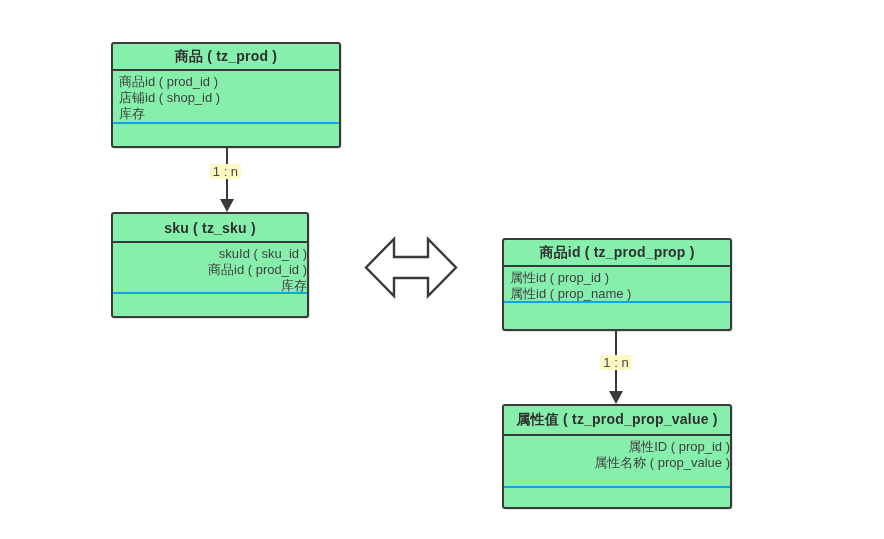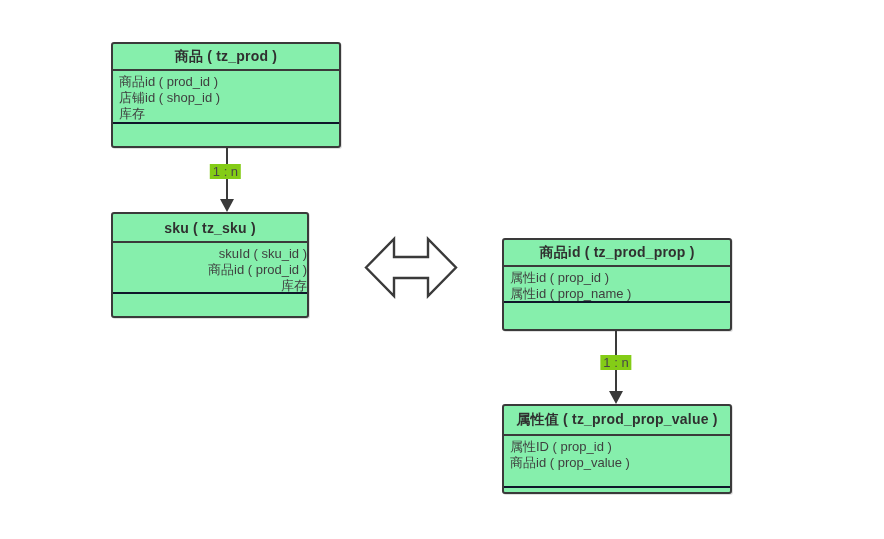--- a/index.html
+++ b/index.html
@@ -29,21 +29,21 @@
     display: flex;
     align-items: center;
     justify-content: center;
     font-size: 14px;
     font-weight: bold;
     color: #303030;
     letter-spacing: 0.2px;
   }
   .entity-fields {
     flex: 0 0 auto;
-    border-bottom: 2px solid #0f172a;
+    border-bottom: 2px solid #0ea5e9;
     padding: 3px 0 0 6px;
     box-sizing: border-box;
   }
   .field {
     font-size: 13px;
     line-height: 16px;
     color: #3f3f3f;
     white-space: nowrap;
   }
   .entity-empty { flex: 1 1 auto; }
@@ -64,21 +64,21 @@
     margin-left: -7px;
     width: 0; height: 0;
     border-left: 7px solid transparent;
     border-right: 7px solid transparent;
     border-top: 13px solid #3a3a3a;
   }
   .rel-label {
     position: absolute;
     left: 50%;
     transform: translateX(-55%);
-    background: #84cc16;
+    background: #fef9c3;
     font-size: 13px;
     color: #474747;
     padding: 0 3px;
     white-space: nowrap;
   }
 
   
   .double-arrow { position: absolute; }
 </style>
 </head>
@@ -124,22 +124,22 @@
     </div>
     <div class="entity-empty"></div>
   </div>
 
   <div class="rel" style="left:601px; top:331px; width:30px; height:73px;">
     <div class="rel-line" style="height:61px;"></div>
     <div class="rel-head" style="top:60px;"></div>
     <div class="rel-label" style="top:24px; transform:translateX(-50%);">1 : n</div>
   </div>
 
-  <div class="entity" style="left:502px; top:404px; width:230px; height:90px;">
+  <div class="entity" style="left:502px; top:404px; width:230px; height:105px;text-align:right;">
     <div class="entity-title" style="height:28px;">属性值 ( tz_prod_prop_value )</div>
     <div class="entity-fields" style="height:52px;">
       <div class="field">属性ID ( prop_id )</div>
-      <div class="field">商品id ( prop_value )</div>
+      <div class="field">属性名称 ( prop_value )</div>
     </div>
     <div class="entity-empty"></div>
   </div>
 
 </div>
 
 </body></html>

